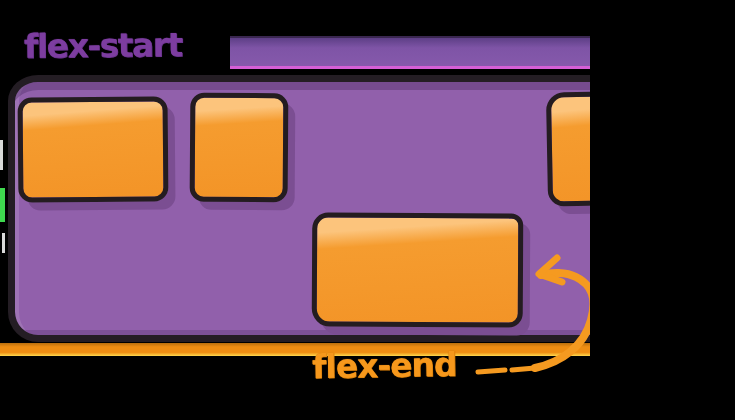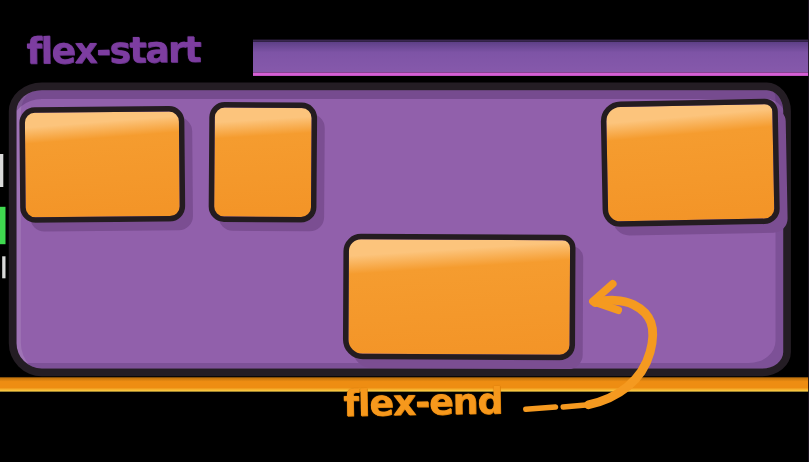--- a/index.html
+++ b/index.html
@@ -1,17 +1,17 @@
 <!DOCTYPE html>
 <html><head>
 <meta charset="utf-8">
 <style>
   html,body{margin:0;padding:0;background:#000;}
   .stage{
-    position:relative;width:735px;height:420px;overflow:hidden;
+    position:relative;width:590px;height:420px;overflow:hidden;
     background:#000;font-family:"DejaVu Sans",sans-serif;
   }
   
   .top-band{
     position:absolute;left:230px;top:36px;width:505px;height:28px;
     background:linear-gradient(180deg,#5d3f86 0,#7e54a6 35%,#8659ab 100%);
     border-top:2px solid #3a2750;
     border-bottom:3px solid #d65fd6;
   }
   

